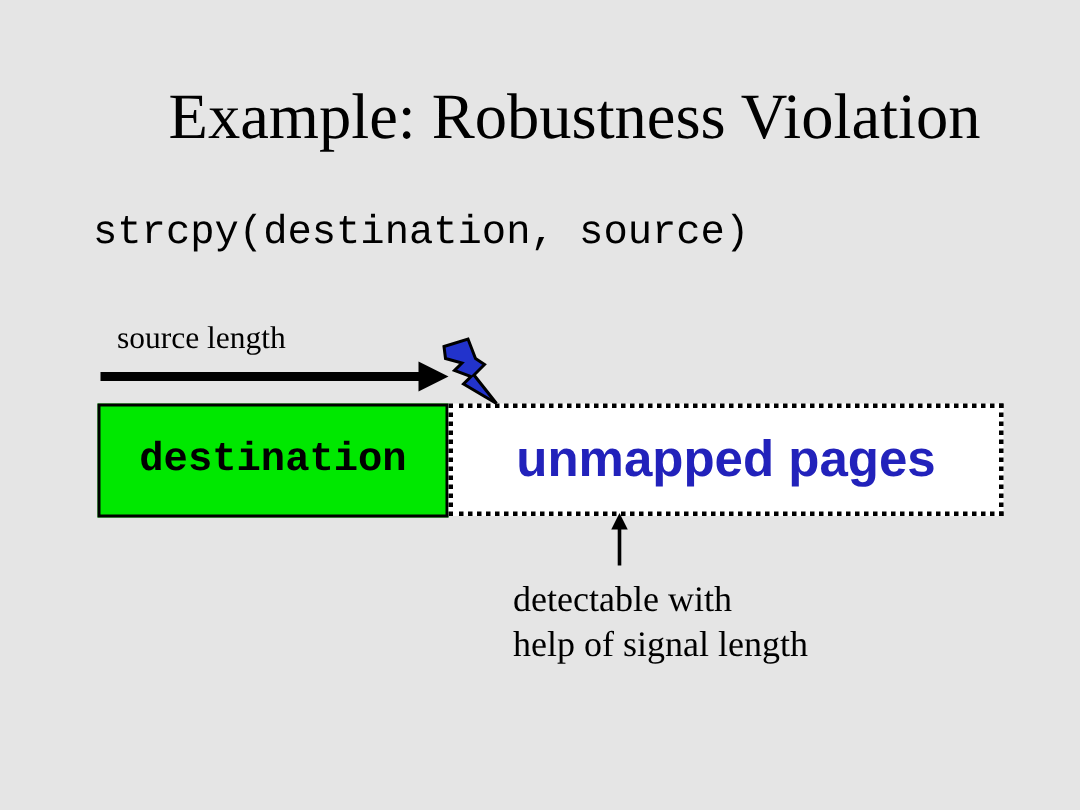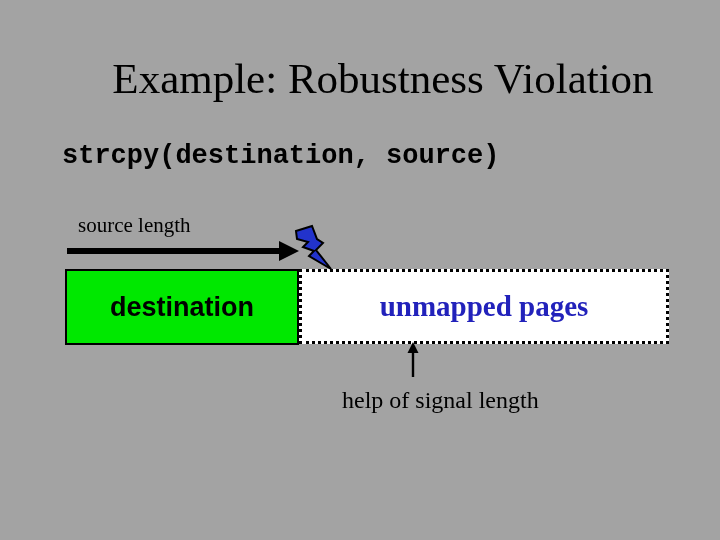--- a/index.html
+++ b/index.html
@@ -17,21 +17,21 @@
     font-family:"Liberation Serif", serif;
     font-size:43px;
     line-height:1.15;
     text-align:center;
     white-space:nowrap;
   }
   .code-line{
     position:absolute;
     left:62px;top:141px;
     font-family:"Liberation Mono","DejaVu Sans Mono",monospace;
-    font-weight:bold;
+    font-weight:normal;
     font-size:27px;
     white-space:nowrap;
     letter-spacing:0px;
   }
   .src-len{
     position:absolute;
     left:78px;top:213px;
     font-family:"Liberation Serif", serif;
     font-size:21px;
     white-space:nowrap;
@@ -40,49 +40,49 @@
     position:absolute;left:0;top:0;width:720px;height:540px;
     pointer-events:none;
   }
   .dest-box{
     position:absolute;
     left:65px;top:269px;
     width:234px;height:76px;
     box-sizing:border-box;
     border:2px solid #000;
     display:flex;align-items:center;justify-content:center;
-    font-family:Liberation Sans, sans-serif;
+    font-family:Liberation Mono, monospace;
     font-weight:bold;font-size:27px;
     white-space:nowrap;
   }
   .unmapped-box{
     position:absolute;
     left:299px;top:269px;
     width:370px;height:75px;
     box-sizing:border-box;
     border:3px dotted #000;
     background:#ffffff;
     display:flex;align-items:center;justify-content:center;
-    font-family:Liberation Serif, serif;
-    font-weight:bold;font-size:29px;
+    font-family:Liberation Sans, sans-serif;
+    font-weight:bold;font-size:34px;
     white-space:nowrap;
   }
   .annotation{
     position:absolute;
     left:342px;top:385px;
     font-family:"Liberation Serif", serif;
     font-size:24px;
     line-height:30px;
     white-space:nowrap;
   }
 </style>
 </head>
 <body>
 
-<div class="slide" style="background: #a3a3a3;">
+<div class="slide" style="background: #e5e5e5;">
 
   <div class="title">Example: Robustness Violation</div>
 
   <div class="code-line">strcpy(destination, source)</div>
 
   <div class="src-len">source length</div>
 
   <div class="dest-box" style="background: rgb(0, 232, 0);">
     <span>destination</span>
   </div>
@@ -100,16 +100,17 @@
 
     <polygon points="296,231 312,226 317,239 323,243 316,250 331,269 309,256 314,251 303,247 308,242 297,239" stroke="#000000" stroke-width="2" stroke-linejoin="miter" fill="#2233cc"></polygon>
 
     <g>
       <rect x="411.8" y="351" width="2.4" height="26" fill="#000000"></rect>
       <polygon points="413,342 407.5,353 418.5,353" fill="#000000"></polygon>
     </g>
   </svg>
 
   <div class="annotation">
+    <div>detectable with</div>
     <div>help of signal length</div>
   </div>
 
 </div>
 
 </body></html>

